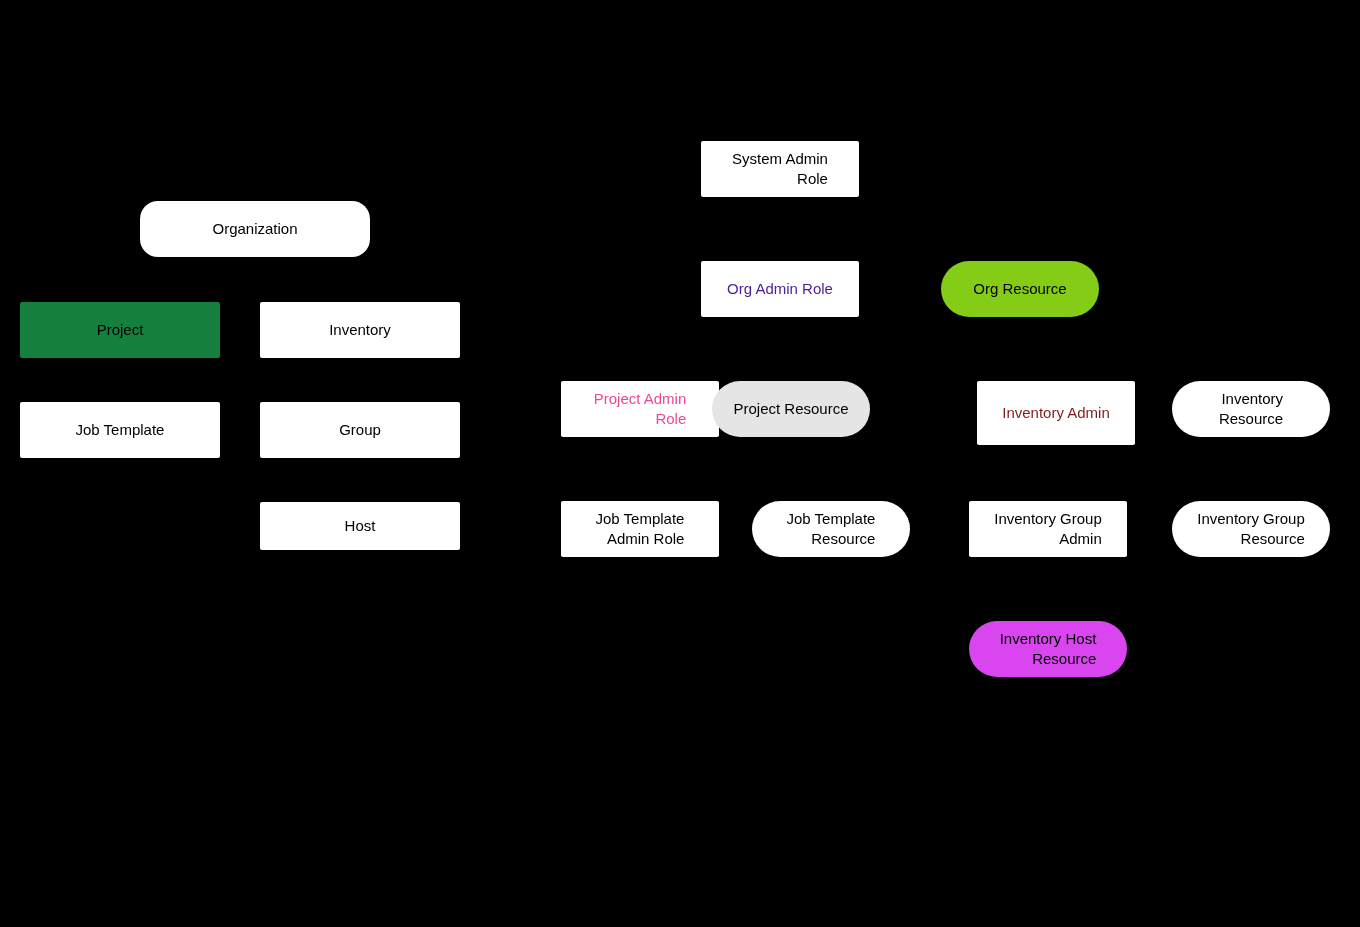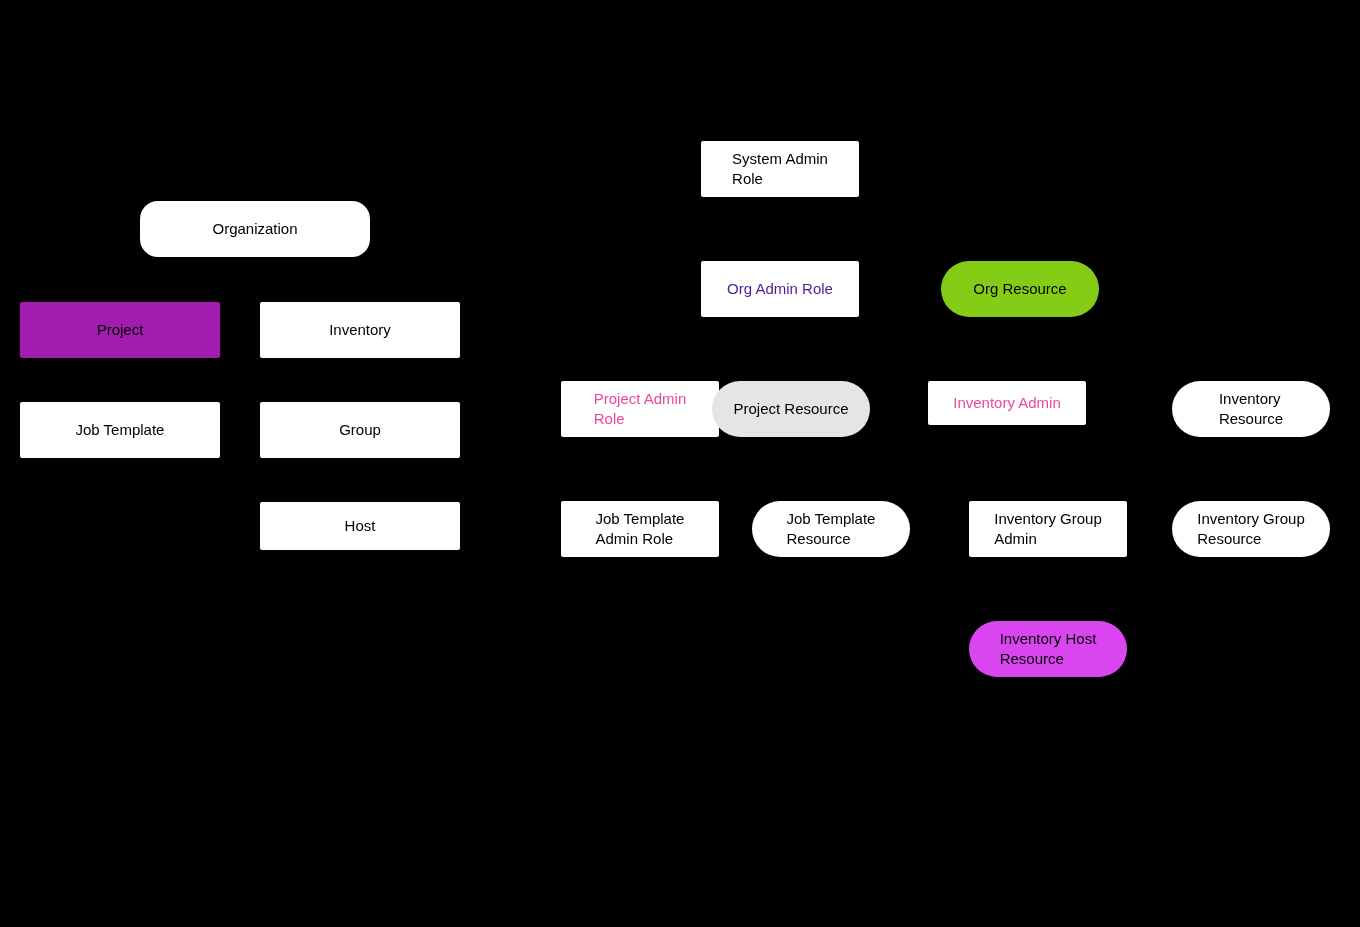--- a/index.html
+++ b/index.html
@@ -15,52 +15,52 @@
     font-family: "Liberation Sans", sans-serif;
     overflow: hidden;
   }
   .node {
     position: absolute;
     background: #ffffff;
     color: #000000;
     display: flex;
     align-items: center;
     justify-content: center;
-    text-align: left;
+    text-align: right;
     font-size: 15px;
     line-height: 1.35;
     box-sizing: border-box;
     padding: 2px 6px;
     white-space: pre-line;
   }
   .rect {
     border-radius: 2px;
   }
   .pill {
     border-radius: 999px;
   }
 </style>
 </head>
 <body>
 
 <div id="canvas" style="background: rgb(0, 0, 0);">
     <div class="node rect" style="left: 140px; top: 201px; width: 230px; height: 56px; background: rgb(255, 255, 255); color: rgb(0, 0, 0); border-radius: 18px;">Organization</div>
-    <div class="node rect" style="left: 20px; top: 302px; width: 200px; height: 56px; background: #a21caf; color: rgb(0, 0, 0);">Project</div>
+    <div class="node rect" style="left: 20px; top: 302px; width: 200px; height: 56px; background: #15803d; color: rgb(0, 0, 0);">Project</div>
     <div class="node rect" style="left: 260px; top: 302px; width: 200px; height: 56px; background: rgb(255, 255, 255); color: rgb(0, 0, 0);">Inventory</div>
     <div class="node rect" style="left: 20px; top: 402px; width: 200px; height: 56px; background: rgb(255, 255, 255); color: rgb(0, 0, 0);">Job Template</div>
     <div class="node rect" style="left: 260px; top: 402px; width: 200px; height: 56px; background: rgb(255, 255, 255); color: rgb(0, 0, 0);">Group</div>
     <div class="node rect" style="left: 260px; top: 502px; width: 200px; height: 48px; background: rgb(255, 255, 255); color: rgb(0, 0, 0);">Host</div>
     <div class="node rect" style="left: 701px; top: 141px; width: 158px; height: 56px; background: rgb(255, 255, 255); color: rgb(0, 0, 0);">System Admin
 Role</div>
     <div class="node rect" style="left: 701px; top: 261px; width: 158px; height: 56px; background: rgb(255, 255, 255); color: #4c1d95;">Org Admin Role</div>
     <div class="node pill" style="left: 941px; top: 261px; width: 158px; height: 56px; background: #84cc16; color: rgb(0, 0, 0);">Org Resource</div>
     <div class="node rect" style="left: 561px; top: 381px; width: 158px; height: 56px; background: rgb(255, 255, 255); color: #ec4899;">Project Admin
 Role</div>
     <div class="node pill" style="left: 712px; top: 381px; width: 158px; height: 56px; background: #e5e5e5; color: rgb(0, 0, 0);">Project Resource</div>
-    <div class="node rect" style="left: 928px; top: 381px; width: 158px; height: 44px; background: rgb(255, 255, 255); color: #ec4899;">Inventory Admin</div>
+    <div class="node rect" style="left: 977px; top: 381px; width: 158px; height: 64px; background: rgb(255, 255, 255); color: #7f1d1d;">Inventory Admin</div>
     <div class="node pill" style="left: 1172px; top: 381px; width: 158px; height: 56px; background: rgb(255, 255, 255); color: rgb(0, 0, 0);">Inventory
 Resource</div>
     <div class="node rect" style="left: 561px; top: 501px; width: 158px; height: 56px; background: rgb(255, 255, 255); color: rgb(0, 0, 0);">Job Template
 Admin Role</div>
     <div class="node pill" style="left: 752px; top: 501px; width: 158px; height: 56px; background: rgb(255, 255, 255); color: rgb(0, 0, 0);">Job Template
 Resource</div>
     <div class="node rect" style="left: 969px; top: 501px; width: 158px; height: 56px; background: rgb(255, 255, 255); color: rgb(0, 0, 0);">Inventory Group
 Admin</div>
     <div class="node pill" style="left: 1172px; top: 501px; width: 158px; height: 56px; background: rgb(255, 255, 255); color: rgb(0, 0, 0);">Inventory Group
 Resource</div>

